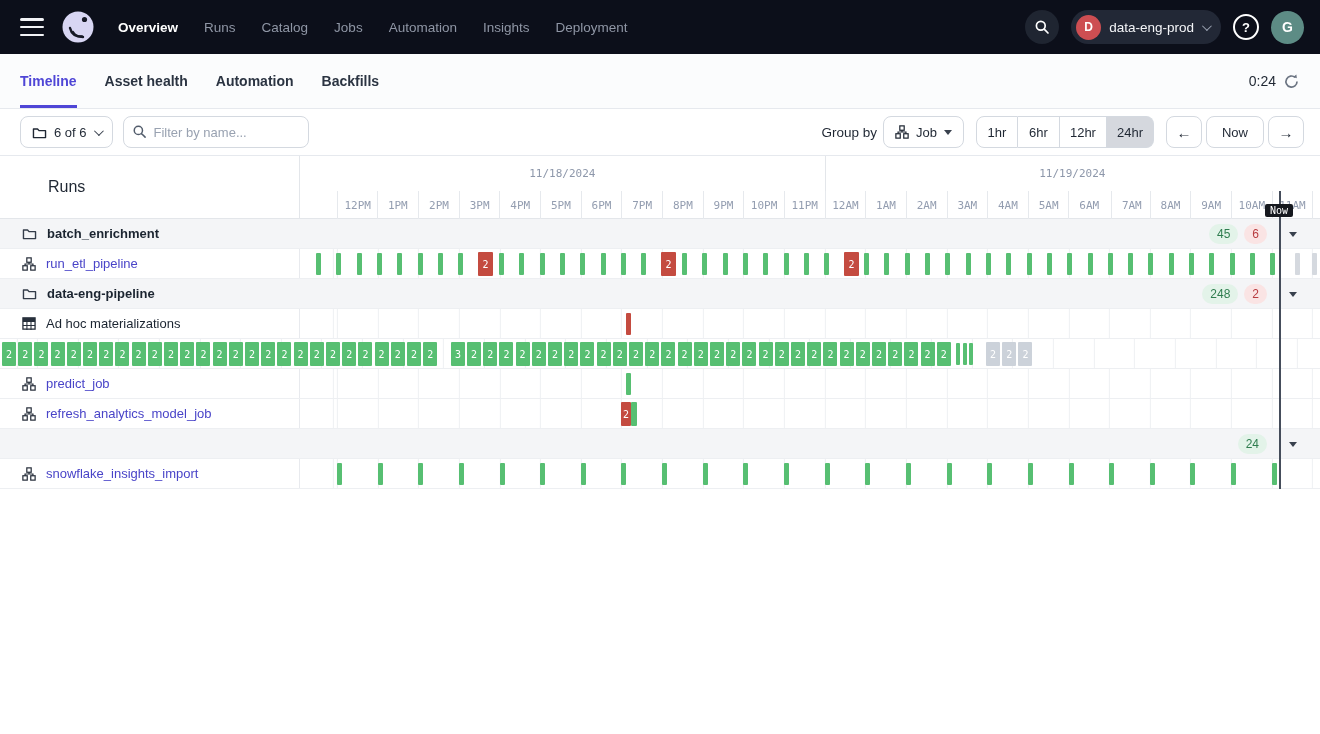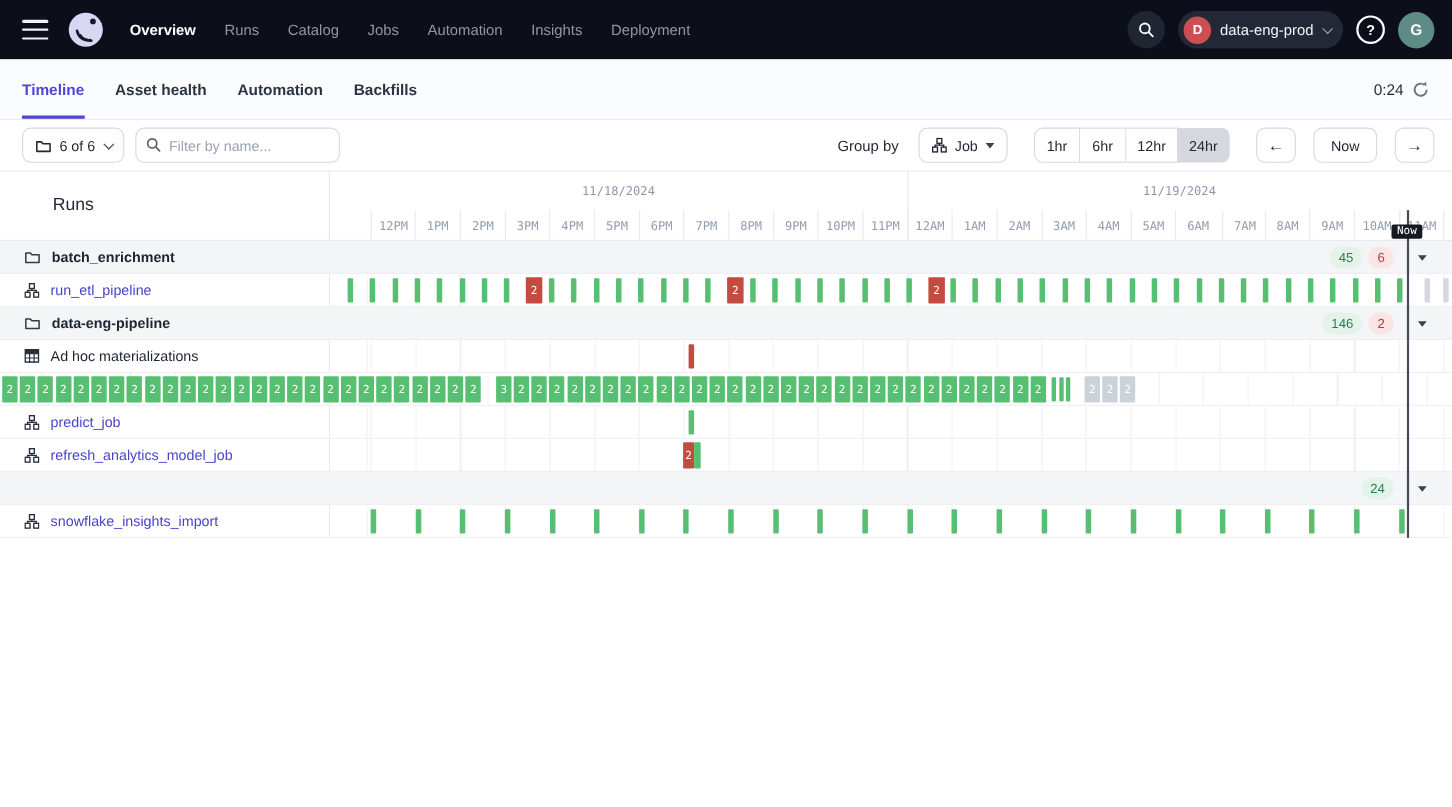--- a/index.html
+++ b/index.html
@@ -32,21 +32,21 @@
   .countdown { font-size:14px; color:#1f2733; }
 
   
   .toolbar { height:46px; display:flex; align-items:center; justify-content:space-between; padding:0 16px 0 20px; background:#fff; }
   .tb-left { display:flex; align-items:center; gap:10px; }
   .btn { height:32px; border:1px solid #d4d9e0; border-radius:8px; background:#fff; display:flex; align-items:center; gap:7px; padding:0 11px; font-size:13px; color:#1f2733; cursor:pointer; }
   .filterinput { position:relative; }
   .filterinput input { height:32px; width:186px; border:1px solid #d4d9e0; border-radius:8px; padding:0 10px 0 30px; font-size:13px; color:#1f2733; outline:none; font-family:"Liberation Sans",sans-serif; }
   .filterinput input::placeholder { color:#99a2b1; }
   .filterinput svg { position:absolute; left:9px; top:8px; }
-  .tb-right { display:flex; align-items:center; gap:16px; }
+  .tb-right { display:flex; align-items:center; gap:4px; }
   .groupbylabel { font-size:13.5px; color:#1f2733; margin-right:2px; }
   .seg { display:flex; margin:0 8px; }
   .seg .segbtn { height:32px; min-width:42px; padding:0 10px; background:#fff; border:1px solid #d4d9e0; border-left-width:0; font-size:13px; color:#1f2733; display:flex; align-items:center; justify-content:center; cursor:pointer; }
   .seg .segbtn:first-child { border-left-width:1px; border-radius:8px 0 0 8px; }
   .seg .segbtn:last-child { border-radius:0 8px 8px 0; }
   .seg .segbtn.active { background:#d5d8de; }
   .arrbtn { width:36px; justify-content:center; padding:0; font-size:15px; }
   .triangle-down { width:0; height:0; border-left:4px solid transparent; border-right:4px solid transparent; border-top:5px solid #39414e; }
 
   
@@ -311,21 +311,21 @@
       </div>
       <div class="tlrow group">
         <div class="labelcell">
           <svg width="15" height="13" viewBox="0 0 16 14">
             <path d="M1.5 3.5 v9 h13 v-7.5 h-7 l-1.6-1.8 h-4.4 z" fill="none" stroke="#333c49" stroke-width="1.5" stroke-linejoin="round"></path>
           </svg>
           <span class="rowlabel">data-eng-pipeline</span>
         </div>
         <div class="chartcell"></div>
         <div class="rightcluster">
-          <div class="badge success">146</div>
+          <div class="badge success">248</div>
           <div class="badge failure">2</div>
           <div class="caretbtn">
             <div class="triangle-down"></div>
           </div>
         </div>
       </div>
       <div class="tlrow adhoc">
         <div class="labelcell">
           <svg width="14" height="13" viewBox="0 0 16 15">
             <rect x="1" y="1" width="14" height="13" fill="none" stroke="#272f3b" stroke-width="1.5"></rect>

